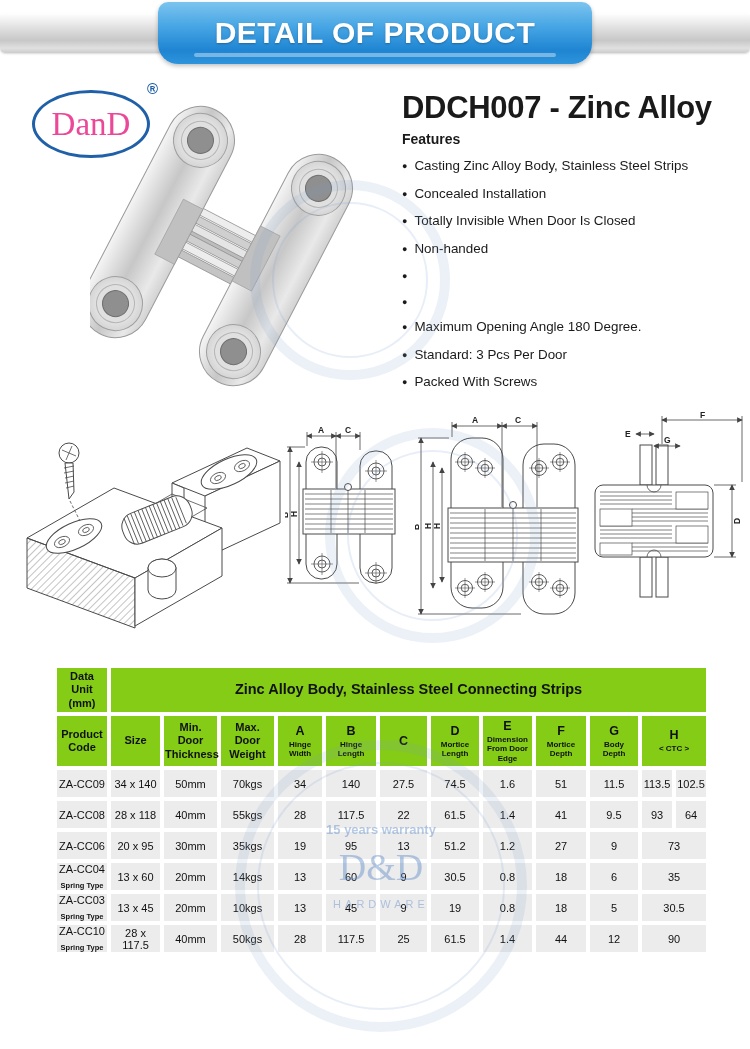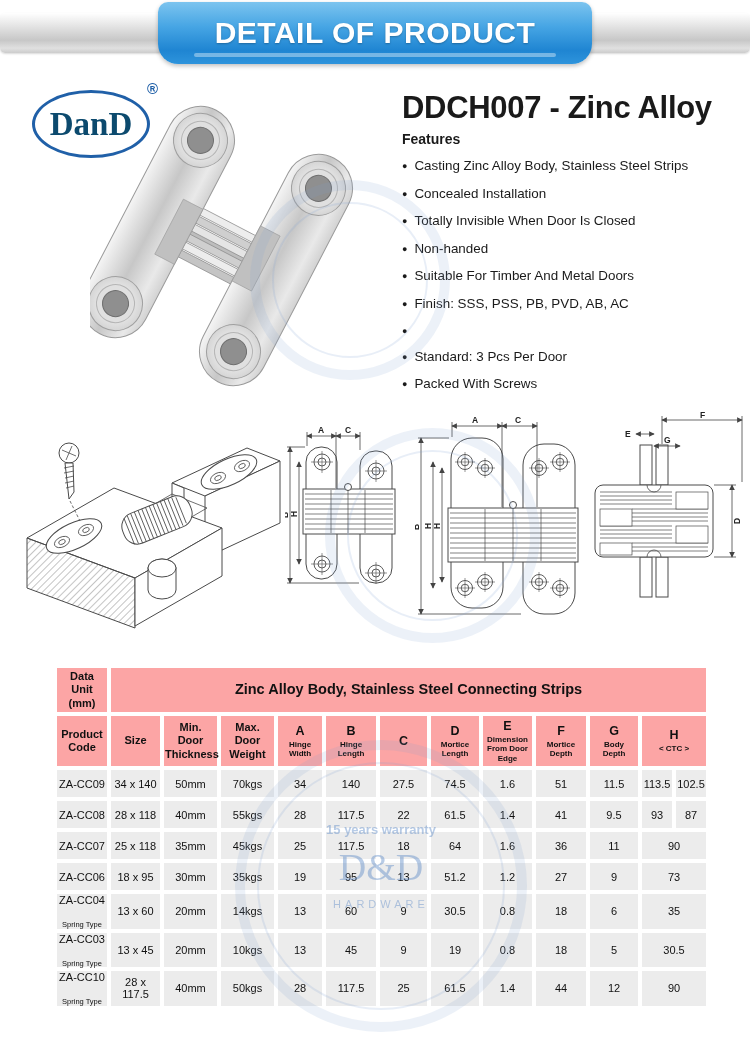--- a/index.html
+++ b/index.html
@@ -18,21 +18,21 @@
   .ribbon:before{left:-10px;border-radius:60% 40% 0 70%;transform:rotate(-7deg);}
   .ribbon:after{right:-10px;border-radius:40% 60% 70% 0;transform:rotate(7deg);}
   .ribbon .shine{position:absolute;left:36px;right:36px;bottom:7px;height:4px;border-radius:3px;
        background:rgba(255,255,255,.38);}
   .ribbon h1{margin:12px;font-size:30px;font-weight:bold;color:#fff;letter-spacing:.5px;
        text-shadow:0 1px 2px rgba(0,0,0,.25);}
 
   
   .logo{position:absolute;left:32px;top:90px;width:112px;height:62px;border:3px solid #2060a8;
         border-radius:50%;display:flex;align-items:center;justify-content:center;}
-  .logo span{font-family:"Liberation Serif",serif;font-weight:bold;font-size:33px;color:#0c4a6e;}
+  .logo span{font-family:"Liberation Serif",serif;font-weight:normal;font-size:33px;color:#ec4899;}
   .regmark{position:absolute;left:147px;top:80px;font-size:15px;color:#2060a8;font-weight:bold;}
 
   
   .prod-title{position:absolute;left:402px;top:90px;font-size:31px;font-weight:bold;letter-spacing:-.3px;}
   .features-h{position:absolute;left:402px;top:131px;font-size:14px;font-weight:bold;}
   .features{position:absolute;left:402px;top:158px;width:340px;list-style:none;margin:0;padding:0;}
   .features li{display:flex;align-items:flex-start;margin-bottom:12.5px;font-size:13.4px;}
   .features .blt{font-size:9px;margin:3px 7px 0 0;}
 
   
@@ -48,28 +48,28 @@
        border:2px solid rgba(128,163,210,.18);}
   .wm-txt{position:absolute;width:100%;text-align:center;color:rgba(95,140,200,.45);pointer-events:none;}
   .wm-brand{font-family:"Liberation Serif",serif;font-weight:normal;font-size:38px;}
   .wm-hw{font-size:11px;letter-spacing:4px;}
   .wm-tag{font-size:13px;font-weight:bold;}
 
   
   table.spec{position:absolute;left:53px;top:664px;width:648px;border-collapse:separate;border-spacing:4px;
        table-layout:fixed;}
   table.spec th,table.spec td{padding:0 1px;text-align:center;vertical-align:middle;}
-  .hc{background:#fca5a5;font-weight:bold;font-size:11px;line-height:1.2;color:#111;white-space:pre-line;}
+  .hc{background:#84cc16;font-weight:bold;font-size:11px;line-height:1.2;color:#111;white-space:pre-line;}
   .hc .big{font-size:12.5px;}
   .hc .sub{font-size:8px;font-weight:bold;margin-top:1px;white-space:pre-line;line-height:1.15;}
   .hr1 th{height:44px;}
   .hr1 .group{font-size:14.5px;}
   .hr2 th{height:50px;}
   .dc{background:#ececec;font-size:11px;color:#111;height:27px;}
-  .dc .note{font-size:7.5px;line-height:1;margin-top:15px;}
+  .dc .note{font-size:7.5px;line-height:1;margin-top:7px;font-weight:bold;}
 </style>
 </head>
 <body>
 
 <div class="page">
 
   <div class="bar"></div>
   <div class="ribbon">
     <h1>DETAIL OF PRODUCT</h1>
     <div class="shine"></div>
@@ -141,28 +141,27 @@
       <li>
         <span class="blt">●</span>
         <span>Totally Invisible When Door Is Closed</span>
       </li>
       <li>
         <span class="blt">●</span>
         <span>Non-handed</span>
       </li>
       <li>
         <span class="blt">●</span>
-        <span>Suitable For Timber And Metal Doors</span>
-      </li>
-      <li>
-        <span class="blt">●</span>
-        <span>Finish: SSS, PSS, PB, PVD, AB, AC</span>
-      </li>
-      <li>
-        <span class="blt">●</span>
+      </li>
+      <li>
+        <span class="blt">●</span>
+      </li>
+      <li>
+        <span class="blt">●</span>
+        <span>Maximum Opening Angle 180 Degree.</span>
       </li>
       <li>
         <span class="blt">●</span>
         <span>Standard: 3 Pcs Per Door</span>
       </li>
       <li>
         <span class="blt">●</span>
         <span>Packed With Screws</span>
       </li>
     </ul>
@@ -487,43 +486,27 @@
           <td class="dc">40mm</td>
           <td class="dc">55kgs</td>
           <td class="dc">28</td>
           <td class="dc">117.5</td>
           <td class="dc">22</td>
           <td class="dc">61.5</td>
           <td class="dc">1.4</td>
           <td class="dc">41</td>
           <td class="dc">9.5</td>
           <td class="dc">93</td>
-          <td class="dc">87</td>
-        </tr>
-        <tr>
-          <td class="dc">
-            <div>ZA-CC07</div>
-          </td>
-          <td class="dc">25 x 118</td>
-          <td class="dc">35mm</td>
-          <td class="dc">45kgs</td>
-          <td class="dc">25</td>
-          <td class="dc">117.5</td>
-          <td class="dc">18</td>
           <td class="dc">64</td>
-          <td class="dc">1.6</td>
-          <td class="dc">36</td>
-          <td class="dc">11</td>
-          <td class="dc" colspan="2">90</td>
         </tr>
         <tr>
           <td class="dc">
             <div>ZA-CC06</div>
           </td>
-          <td class="dc">18 x 95</td>
+          <td class="dc">20 x 95</td>
           <td class="dc">30mm</td>
           <td class="dc">35kgs</td>
           <td class="dc">19</td>
           <td class="dc">95</td>
           <td class="dc">13</td>
           <td class="dc">51.2</td>
           <td class="dc">1.2</td>
           <td class="dc">27</td>
           <td class="dc">9</td>
           <td class="dc" colspan="2">73</td>

